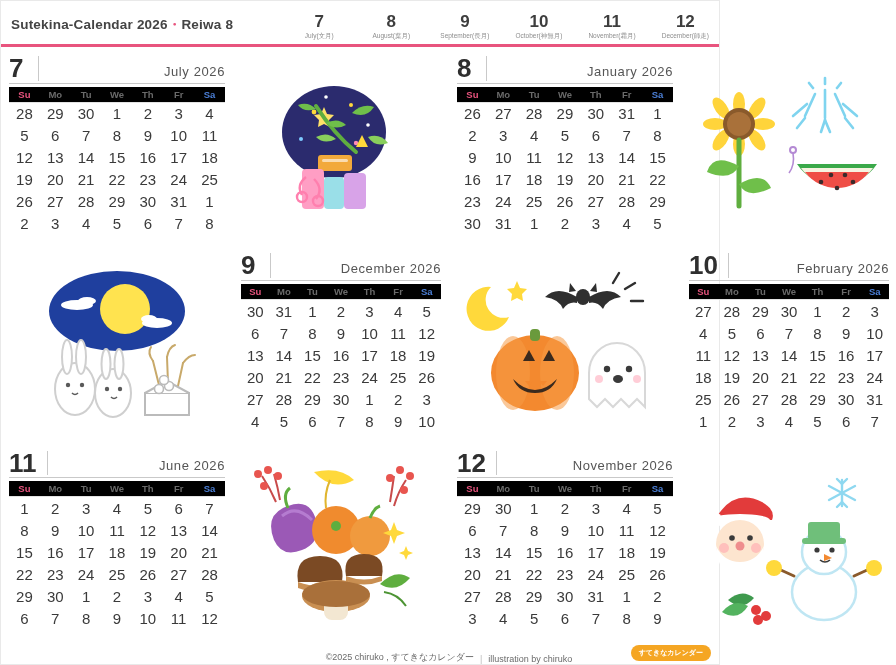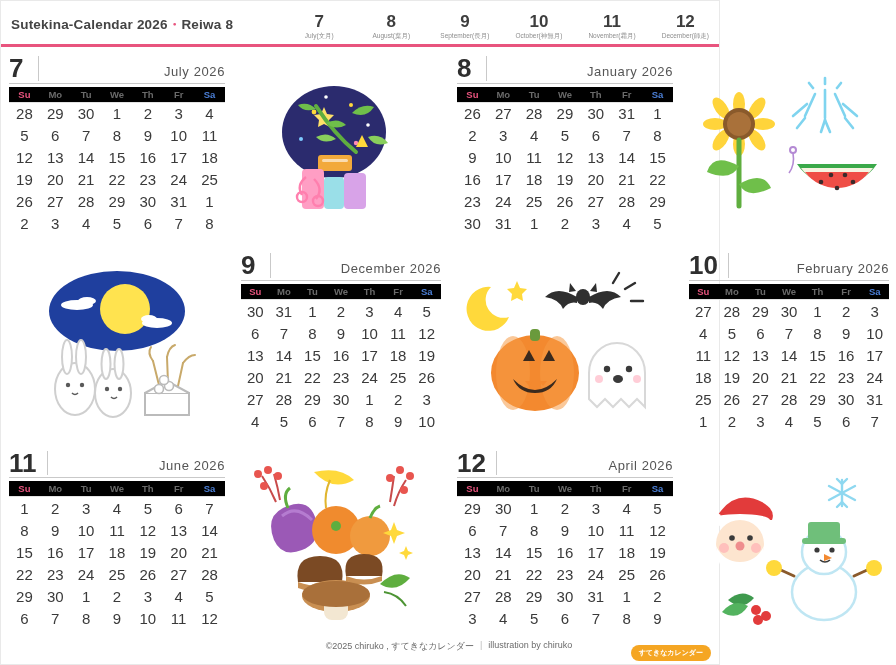--- a/index.html
+++ b/index.html
@@ -130,21 +130,21 @@
   
   .ill { display:flex; align-items:center; justify-content:center; }
   .ill svg { display:block; }
 
   
   .footer {
     position: absolute;
     left: 0; bottom: 0;
     width: 896px; height: 24px;
     display: flex;
-    align-items: flex-start;
+    align-items: flex-end;
     justify-content: center;
     font-size: 9px;
     color: #6b6b6b;
   }
   .footer .sep { margin: 0 6px; color:#bbb; }
   .logo-pill {
     position: absolute;
     right: 8px; bottom: 3px;
     background: #f5a623;
     color: #fff;
@@ -777,21 +777,21 @@
           <ellipse cx="92" cy="130" rx="34" ry="13" fill="#a9703a"></ellipse>
         </g>
         <path d="M136 120 q16 -16 30 -6 q-14 16 -30 6z" fill="#5fae3f"></path>
         <path d="M140 128 q14 2 22 14" stroke="#4d9434" stroke-width="2" fill="none"></path>
       </svg>
     </div>
 
     <div class="cell">
       <div class="cal-head">
         <div class="cal-num">12</div>
-        <div class="cal-name">April 2026</div>
+        <div class="cal-name">November 2026</div>
       </div>
       <table class="cal">
         <thead>
             <tr>
           <th class="su">Su</th>
           <th>Mo</th>
           <th>Tu</th>
           <th>We</th>
           <th>Th</th>
           <th>Fr</th>

